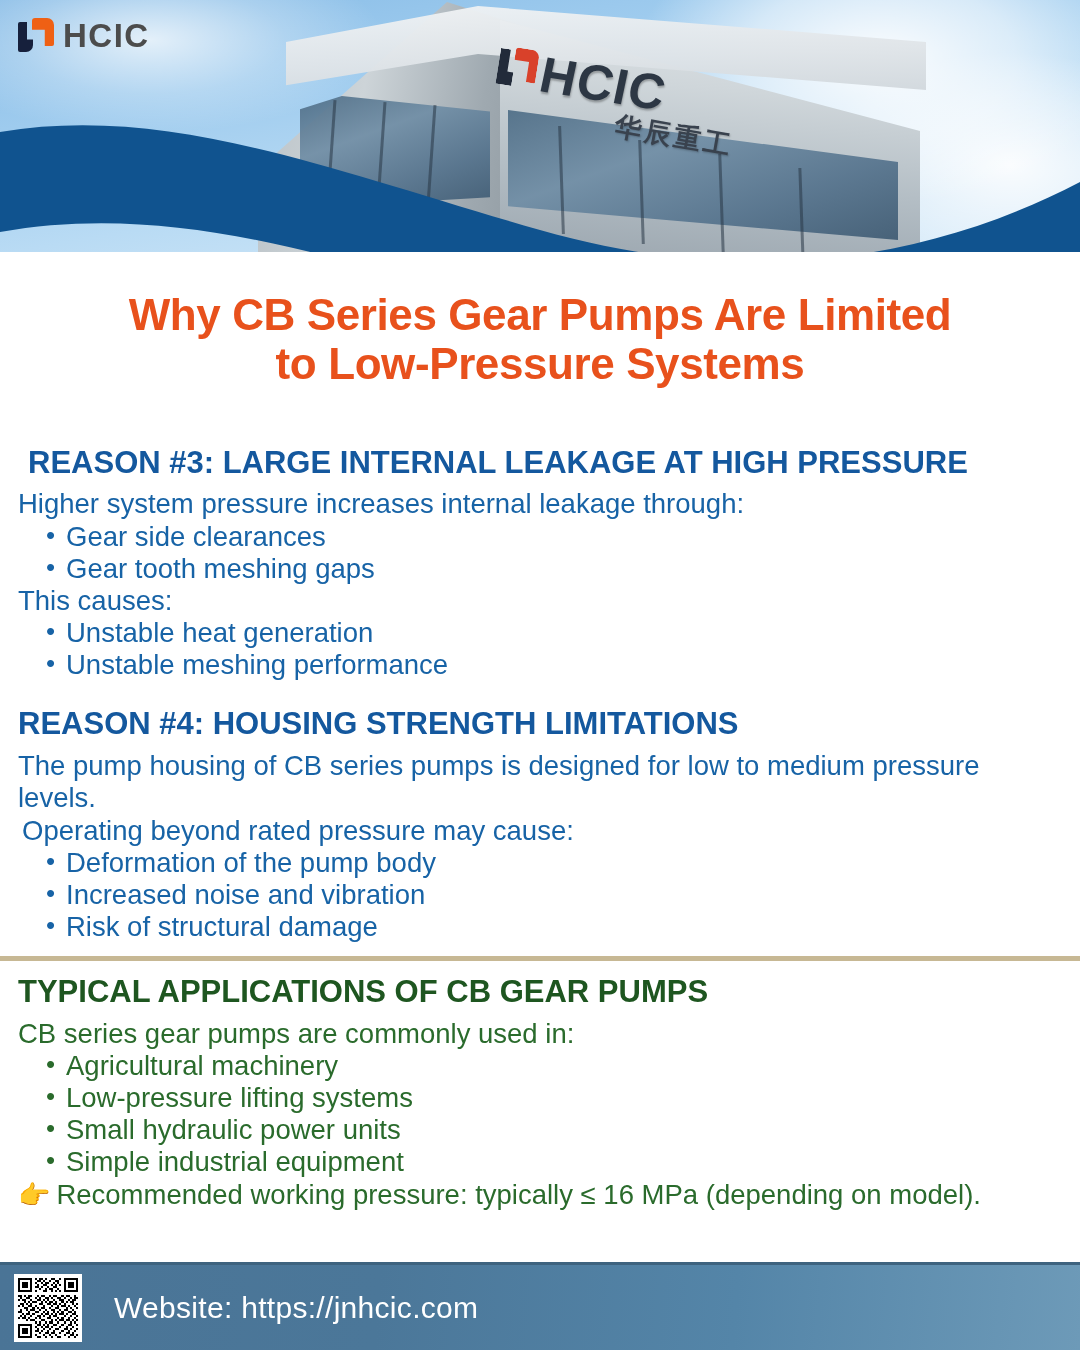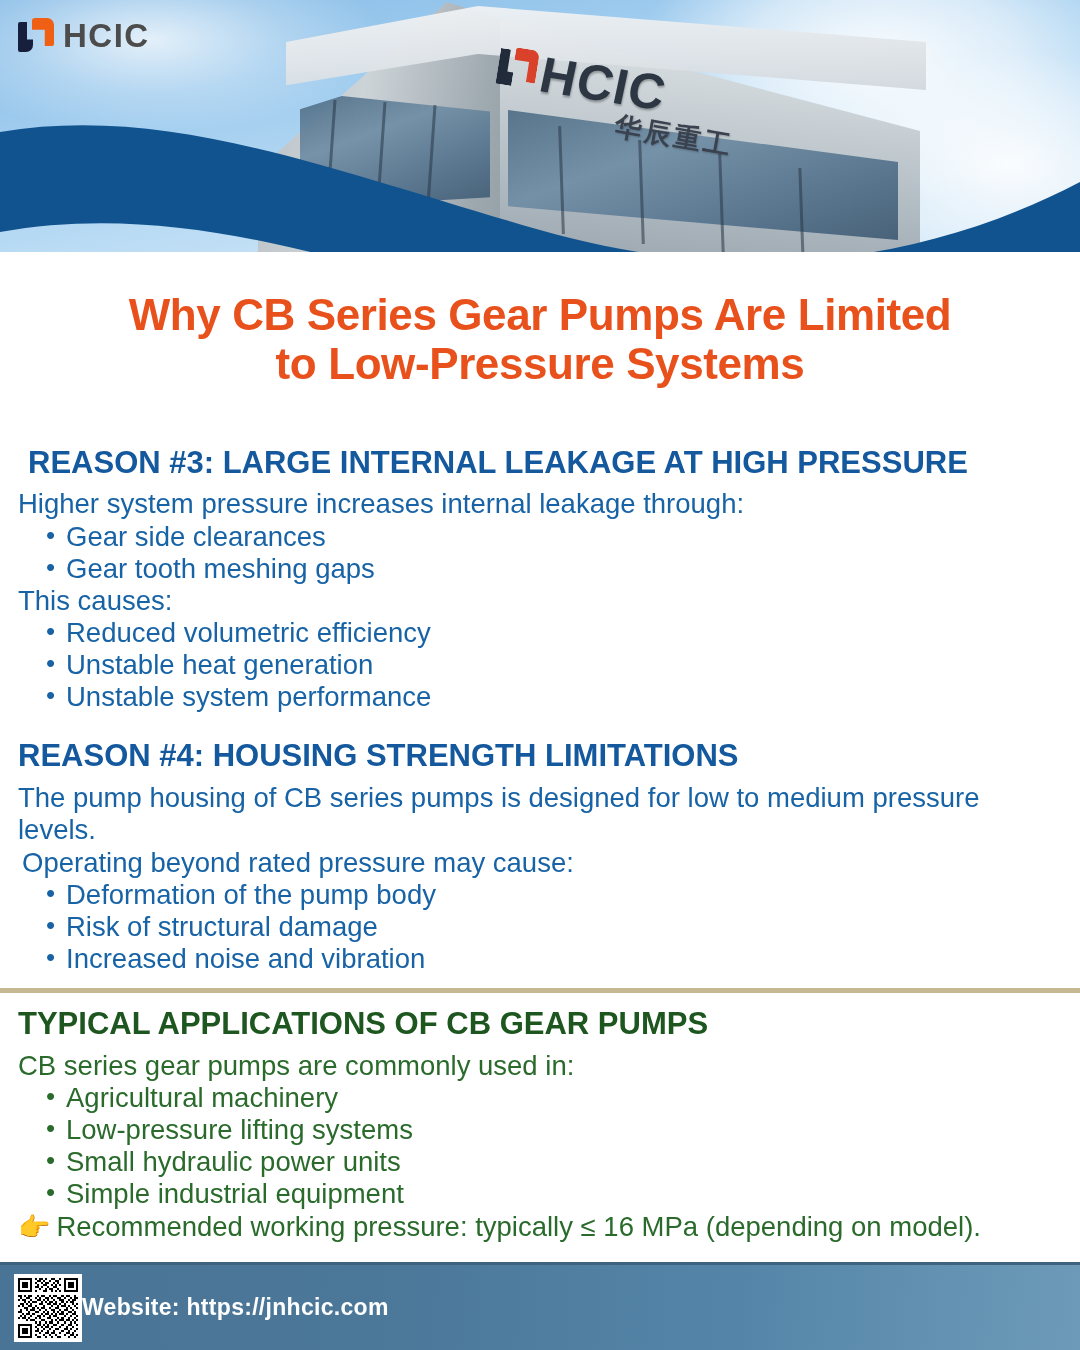--- a/index.html
+++ b/index.html
@@ -259,23 +259,24 @@
   .qr {
     width: 68px; height: 68px;
     margin-left: 14px;
     background: #ffffff;
     padding: 4px;
     box-sizing: border-box;
     flex: 0 0 auto;
   }
   .qr svg { display: block; }
   .footer-text {
+    margin-left: 32px;
     color: #ffffff;
-    font-size: 23px;
-    font-weight: 700;
+    font-size: 30px;
+    font-weight: 400;
     letter-spacing: .3px;
   }
 </style>
 </head>
 <body>
 
 <div class="header">
   <div class="sky"></div>
 
   <div class="bldg-wrap">
@@ -324,36 +325,35 @@
 
   <div>
     <div class="sec-head">REASON #3: LARGE INTERNAL LEAKAGE AT HIGH PRESSURE</div>
     <div class="para">Higher system pressure increases internal leakage through:</div>
     <ul class="blist">
       <li>Gear side clearances</li>
       <li>Gear tooth meshing gaps</li>
     </ul>
     <div class="para">This causes:</div>
     <ul class="blist">
-      <li>Reduced volumetric efficiency</li>
       <li>Unstable heat generation</li>
-      <li>Unstable system performance</li>
+      <li>Unstable meshing performance</li>
     </ul>
   </div>
 
   <div style="height:24px"></div>
 
   <div>
     <div class="sec-head" style="padding-left:18px">REASON #4: HOUSING STRENGTH LIMITATIONS</div>
     <div class="para" style="padding-right:24px">The pump housing of CB series pumps is designed for low to medium pressure levels.</div>
     <div class="para indent">Operating beyond rated pressure may cause:</div>
     <ul class="blist">
       <li>Deformation of the pump body</li>
+      <li>Increased noise and vibration</li>
       <li>Risk of structural damage</li>
-      <li>Increased noise and vibration</li>
     </ul>
   </div>
 
   <div class="divider"></div>
 
   <div>
     <div class="sec-head green">TYPICAL APPLICATIONS OF CB GEAR PUMPS</div>
     <div class="para green">CB series gear pumps are commonly used in:</div>
     <ul class="blist green">
       <li>Agricultural machinery</li>

